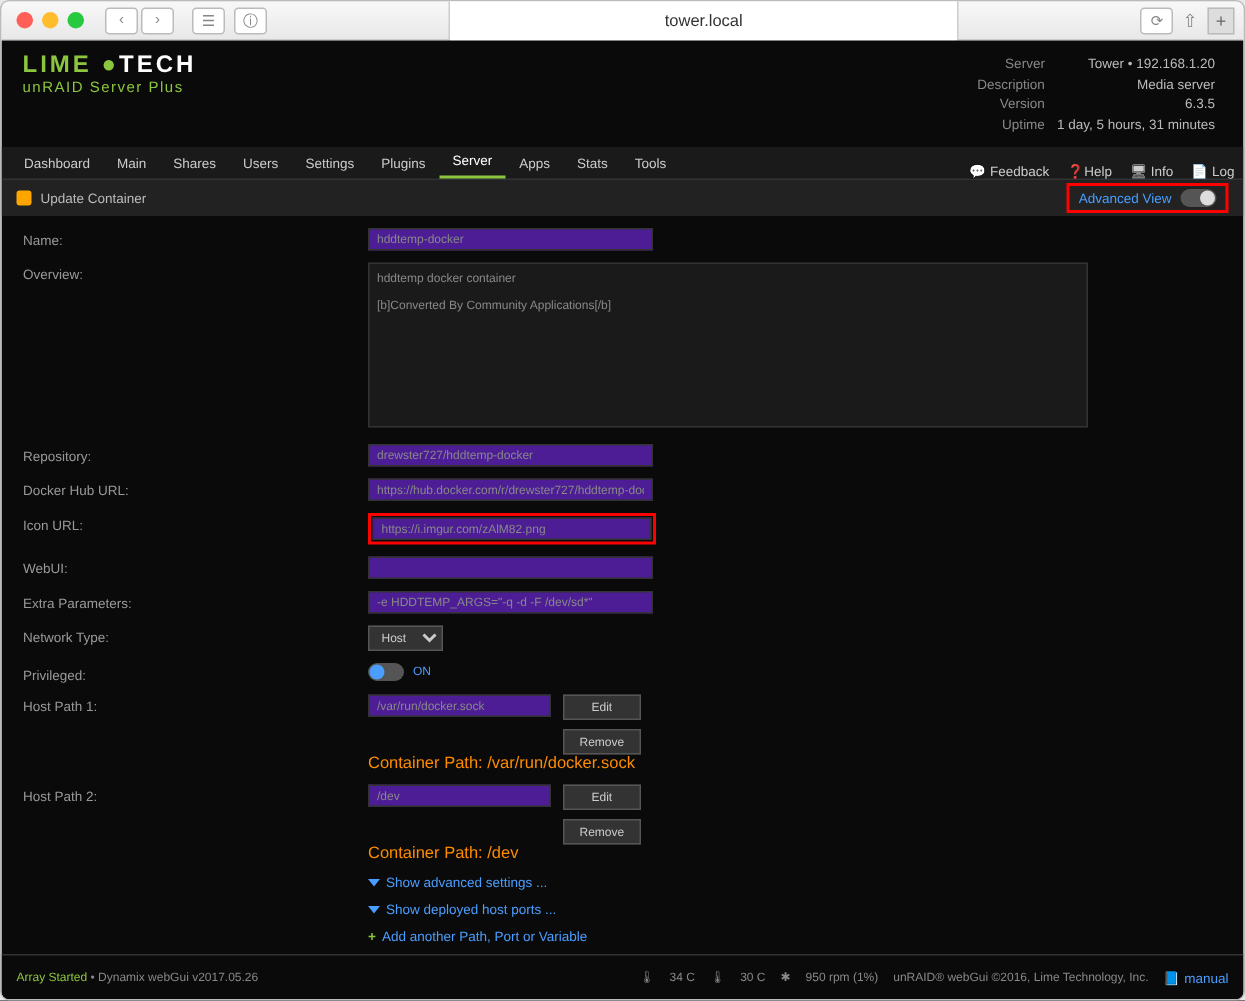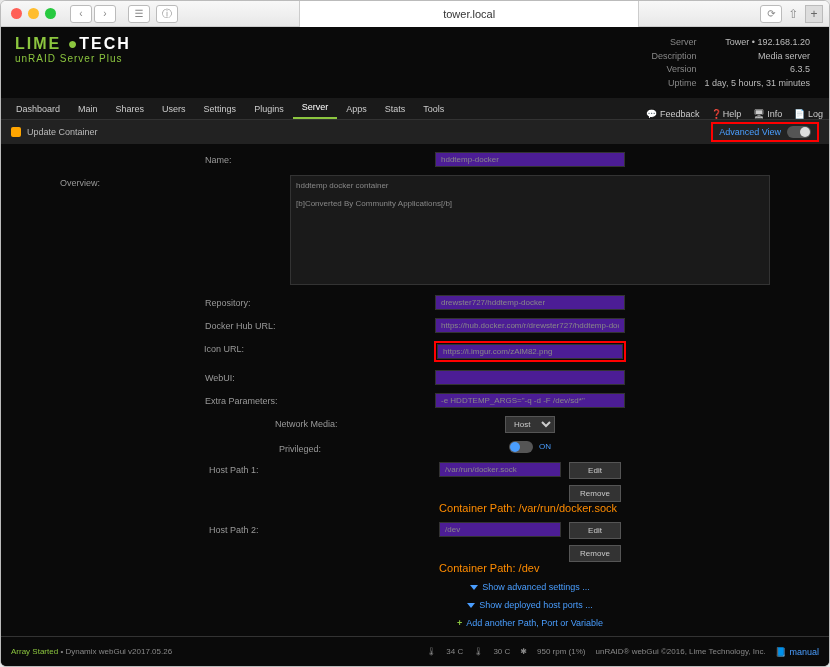--- a/index.html
+++ b/index.html
@@ -31,21 +31,21 @@
 .tab-right span { cursor:pointer; }
 .subbar { background:#222; height:24px; display:flex; align-items:center; padding:0 10px; justify-content:space-between; }
 .subleft { display:flex; align-items:center; gap:6px; font-size:9px; color:#bbb; }
 .cube { width:10px; height:10px; background:#ffa500; border-radius:2px; }
 .advbox { border:2px solid #f00; padding:2px 6px; display:flex; align-items:center; gap:6px; }
 .advlink { color:#4a9eff; font-size:9px; }
 .toggle { width:24px; height:12px; background:#555; border-radius:6px; position:relative; }
 .toggle::after { content:''; position:absolute; width:10px; height:10px; background:#ddd; border-radius:50%; top:1px; right:1px; }
 .toggle.on::after { left:1px; right:auto; background:#4a9eff; }
 .form { flex:1; overflow:auto; padding:8px 14px; }
-.row { display:flex; align-items:flex-start; margin-bottom:8px;justify-content:center; }
+.row { display:flex; align-items:flex-start; margin-bottom:8px; }
 .lbl { width:230px; font-size:9px; color:#999; padding-top:3px; }
 .fld { flex:1; max-width:190px; }
 .inp { width:100%; background:#4c1d95; border:1px solid #333; color:#888; font-size:8px; padding:3px 5px; height:15px; }
 .ta { width:480px; height:110px; background:#1a1a1a; border:1px solid #333; color:#888; font-size:8px; padding:5px; resize:none; }
 .sel { background:#333; border:1px solid #555; color:#ccc; font-size:8px; padding:2px 4px; width:50px; }
 .redwrap { border:2px solid #f00; padding:1px; display:inline-block; }
 .btns { display:flex; gap:6px; margin-left:8px;flex-direction:column; }
 .btn { background:#333; border:1px solid #555; color:#ccc; font-size:8px; padding:3px 10px; cursor:pointer; }
 .orange { color:#ff8c00; font-size:11px; margin-top:0; }
 .bluelink { color:#4a9eff; font-size:9px; cursor:pointer; }
@@ -166,21 +166,21 @@
         </div>
       <div class="row">
           <div class="lbl">WebUI:</div>
           <div class="fld"><input class="inp" value="" style=""></div>
         </div>
       <div class="row">
           <div class="lbl">Extra Parameters:</div>
           <div class="fld"><input class="inp" value="-e HDDTEMP_ARGS=&quot;-q -d -F /dev/sd*&quot;" style=""></div>
         </div>
       <div class="row">
-          <div class="lbl">Network Media:</div>
+          <div class="lbl">Network Type:</div>
           <div><select class="sel"><option>Host</option></select></div>
         </div>
       <div class="row">
           <div class="lbl">Privileged:</div>
           <div style="display:flex;align-items:center">
             <div class="toggle on"></div>
             <span class="on-txt">ON</span>
           </div>
         </div>
       <div class="row">

